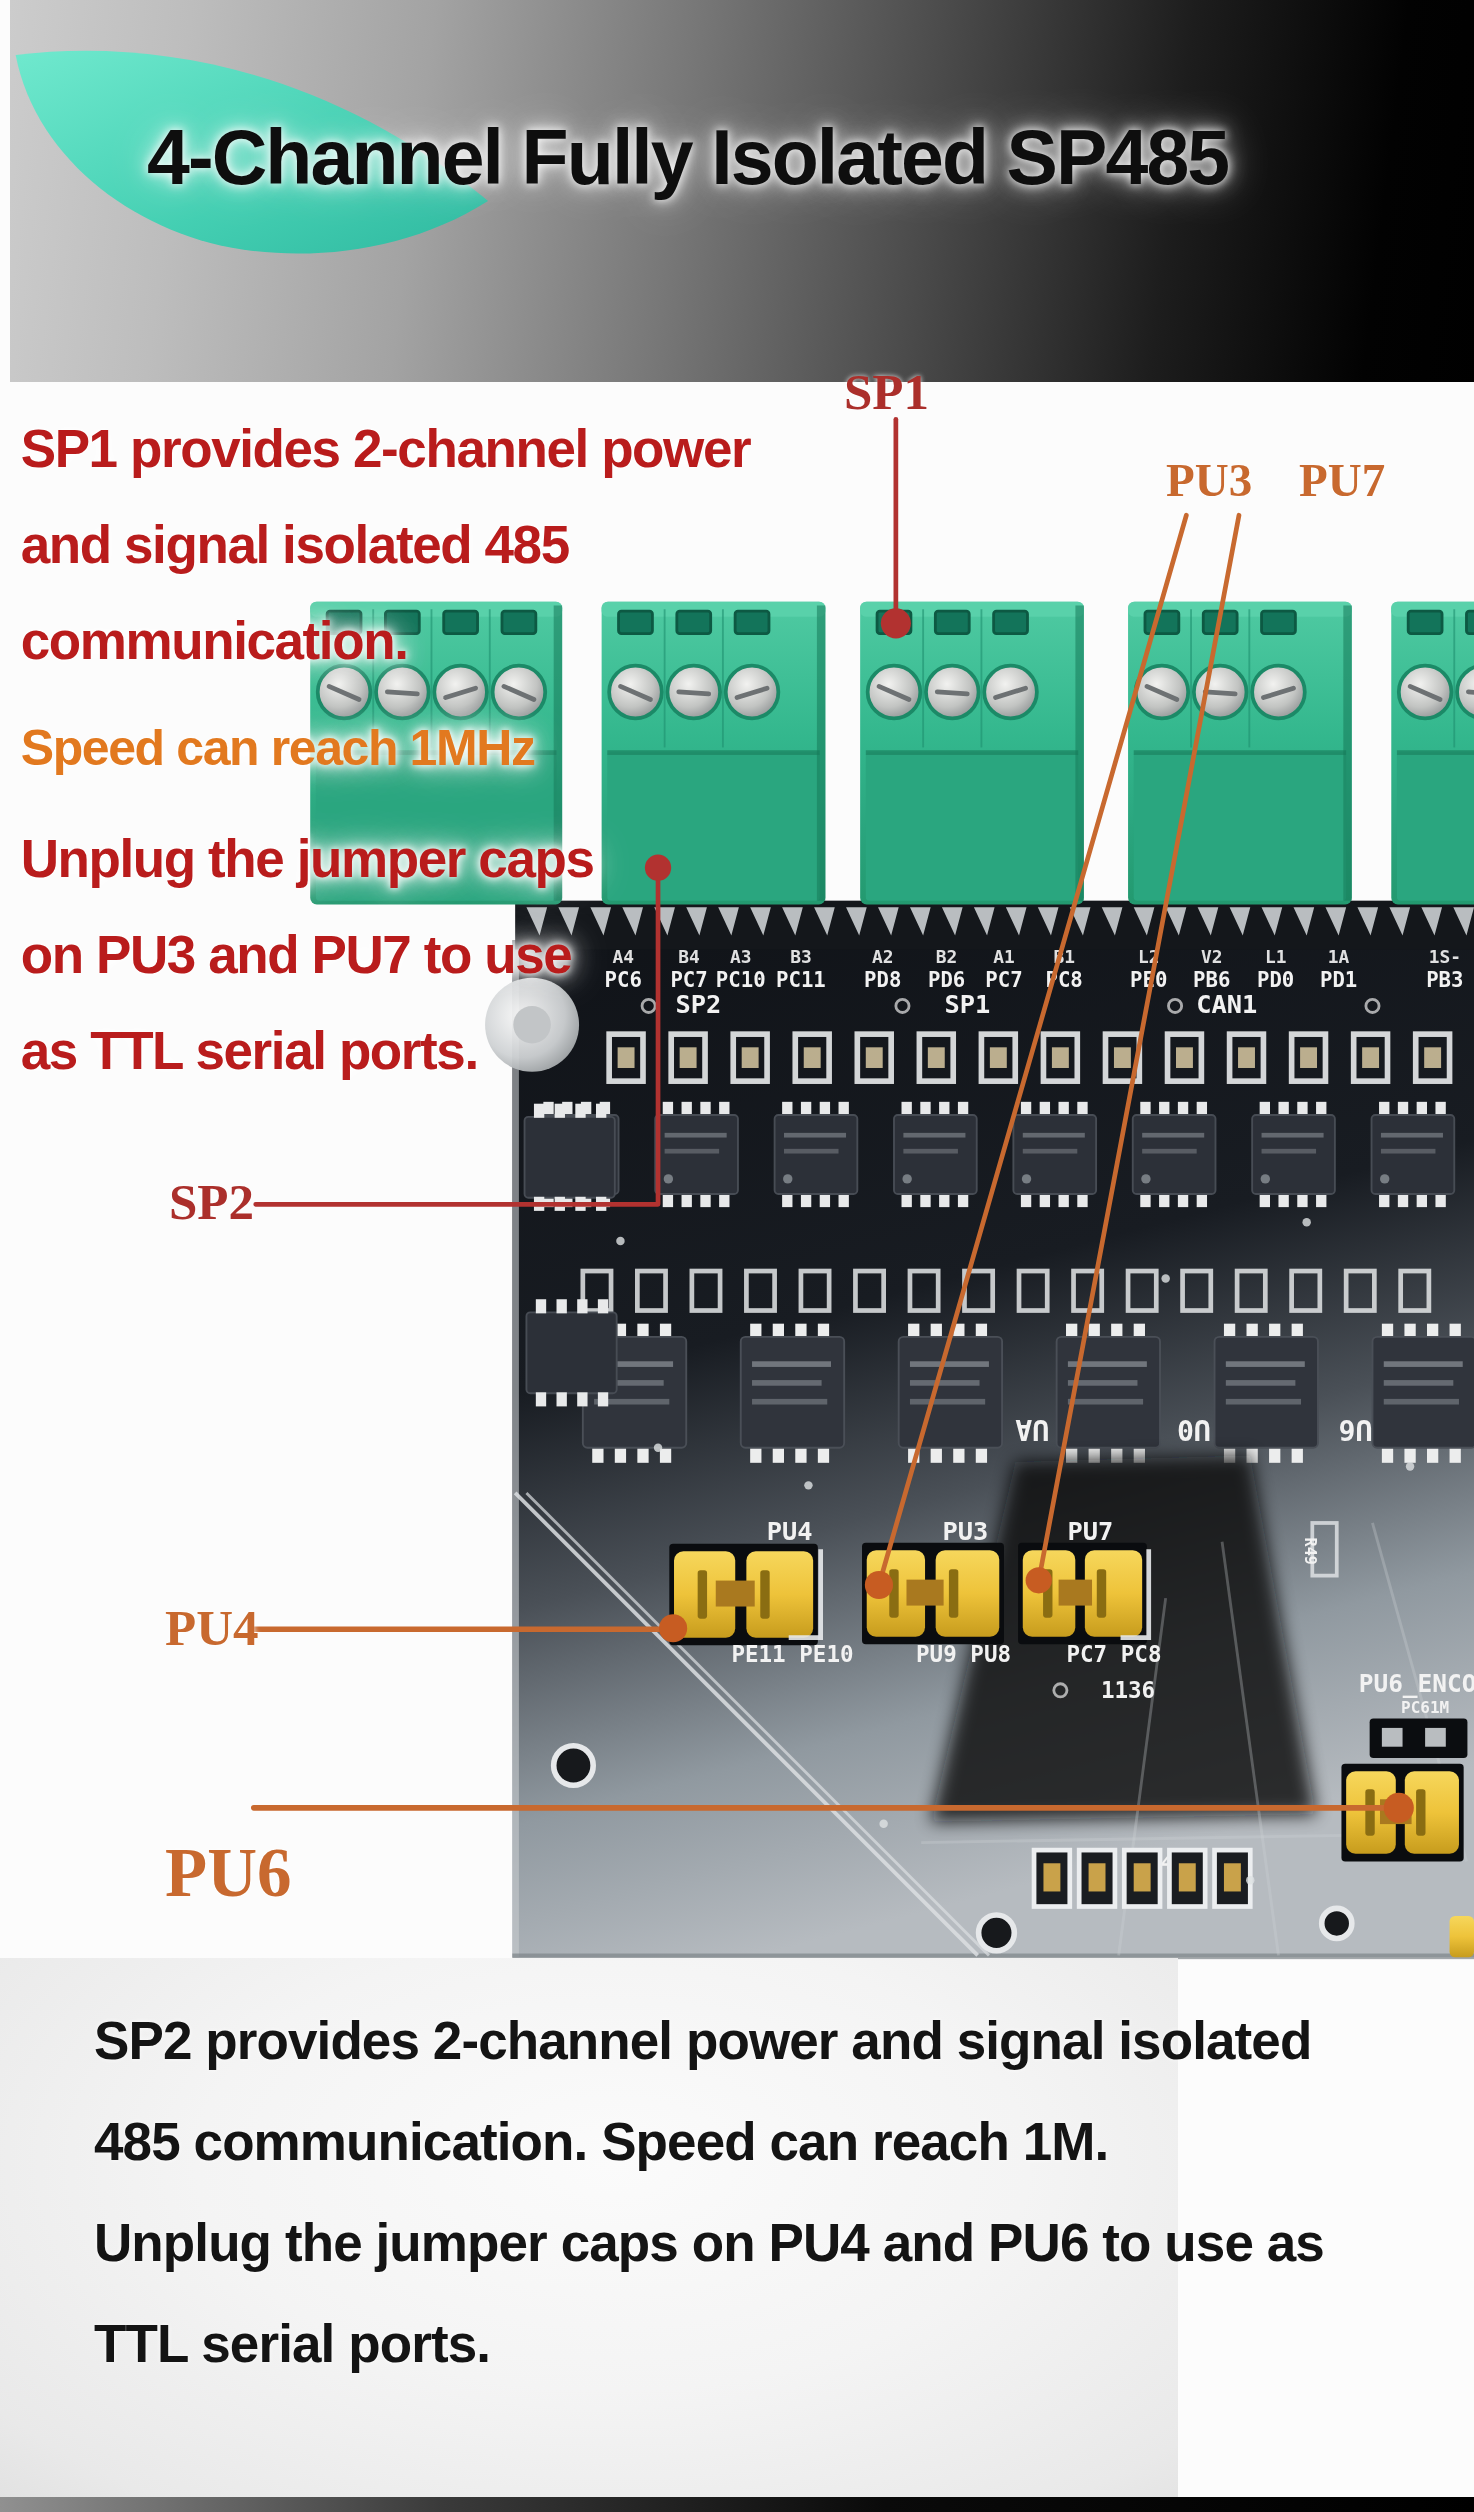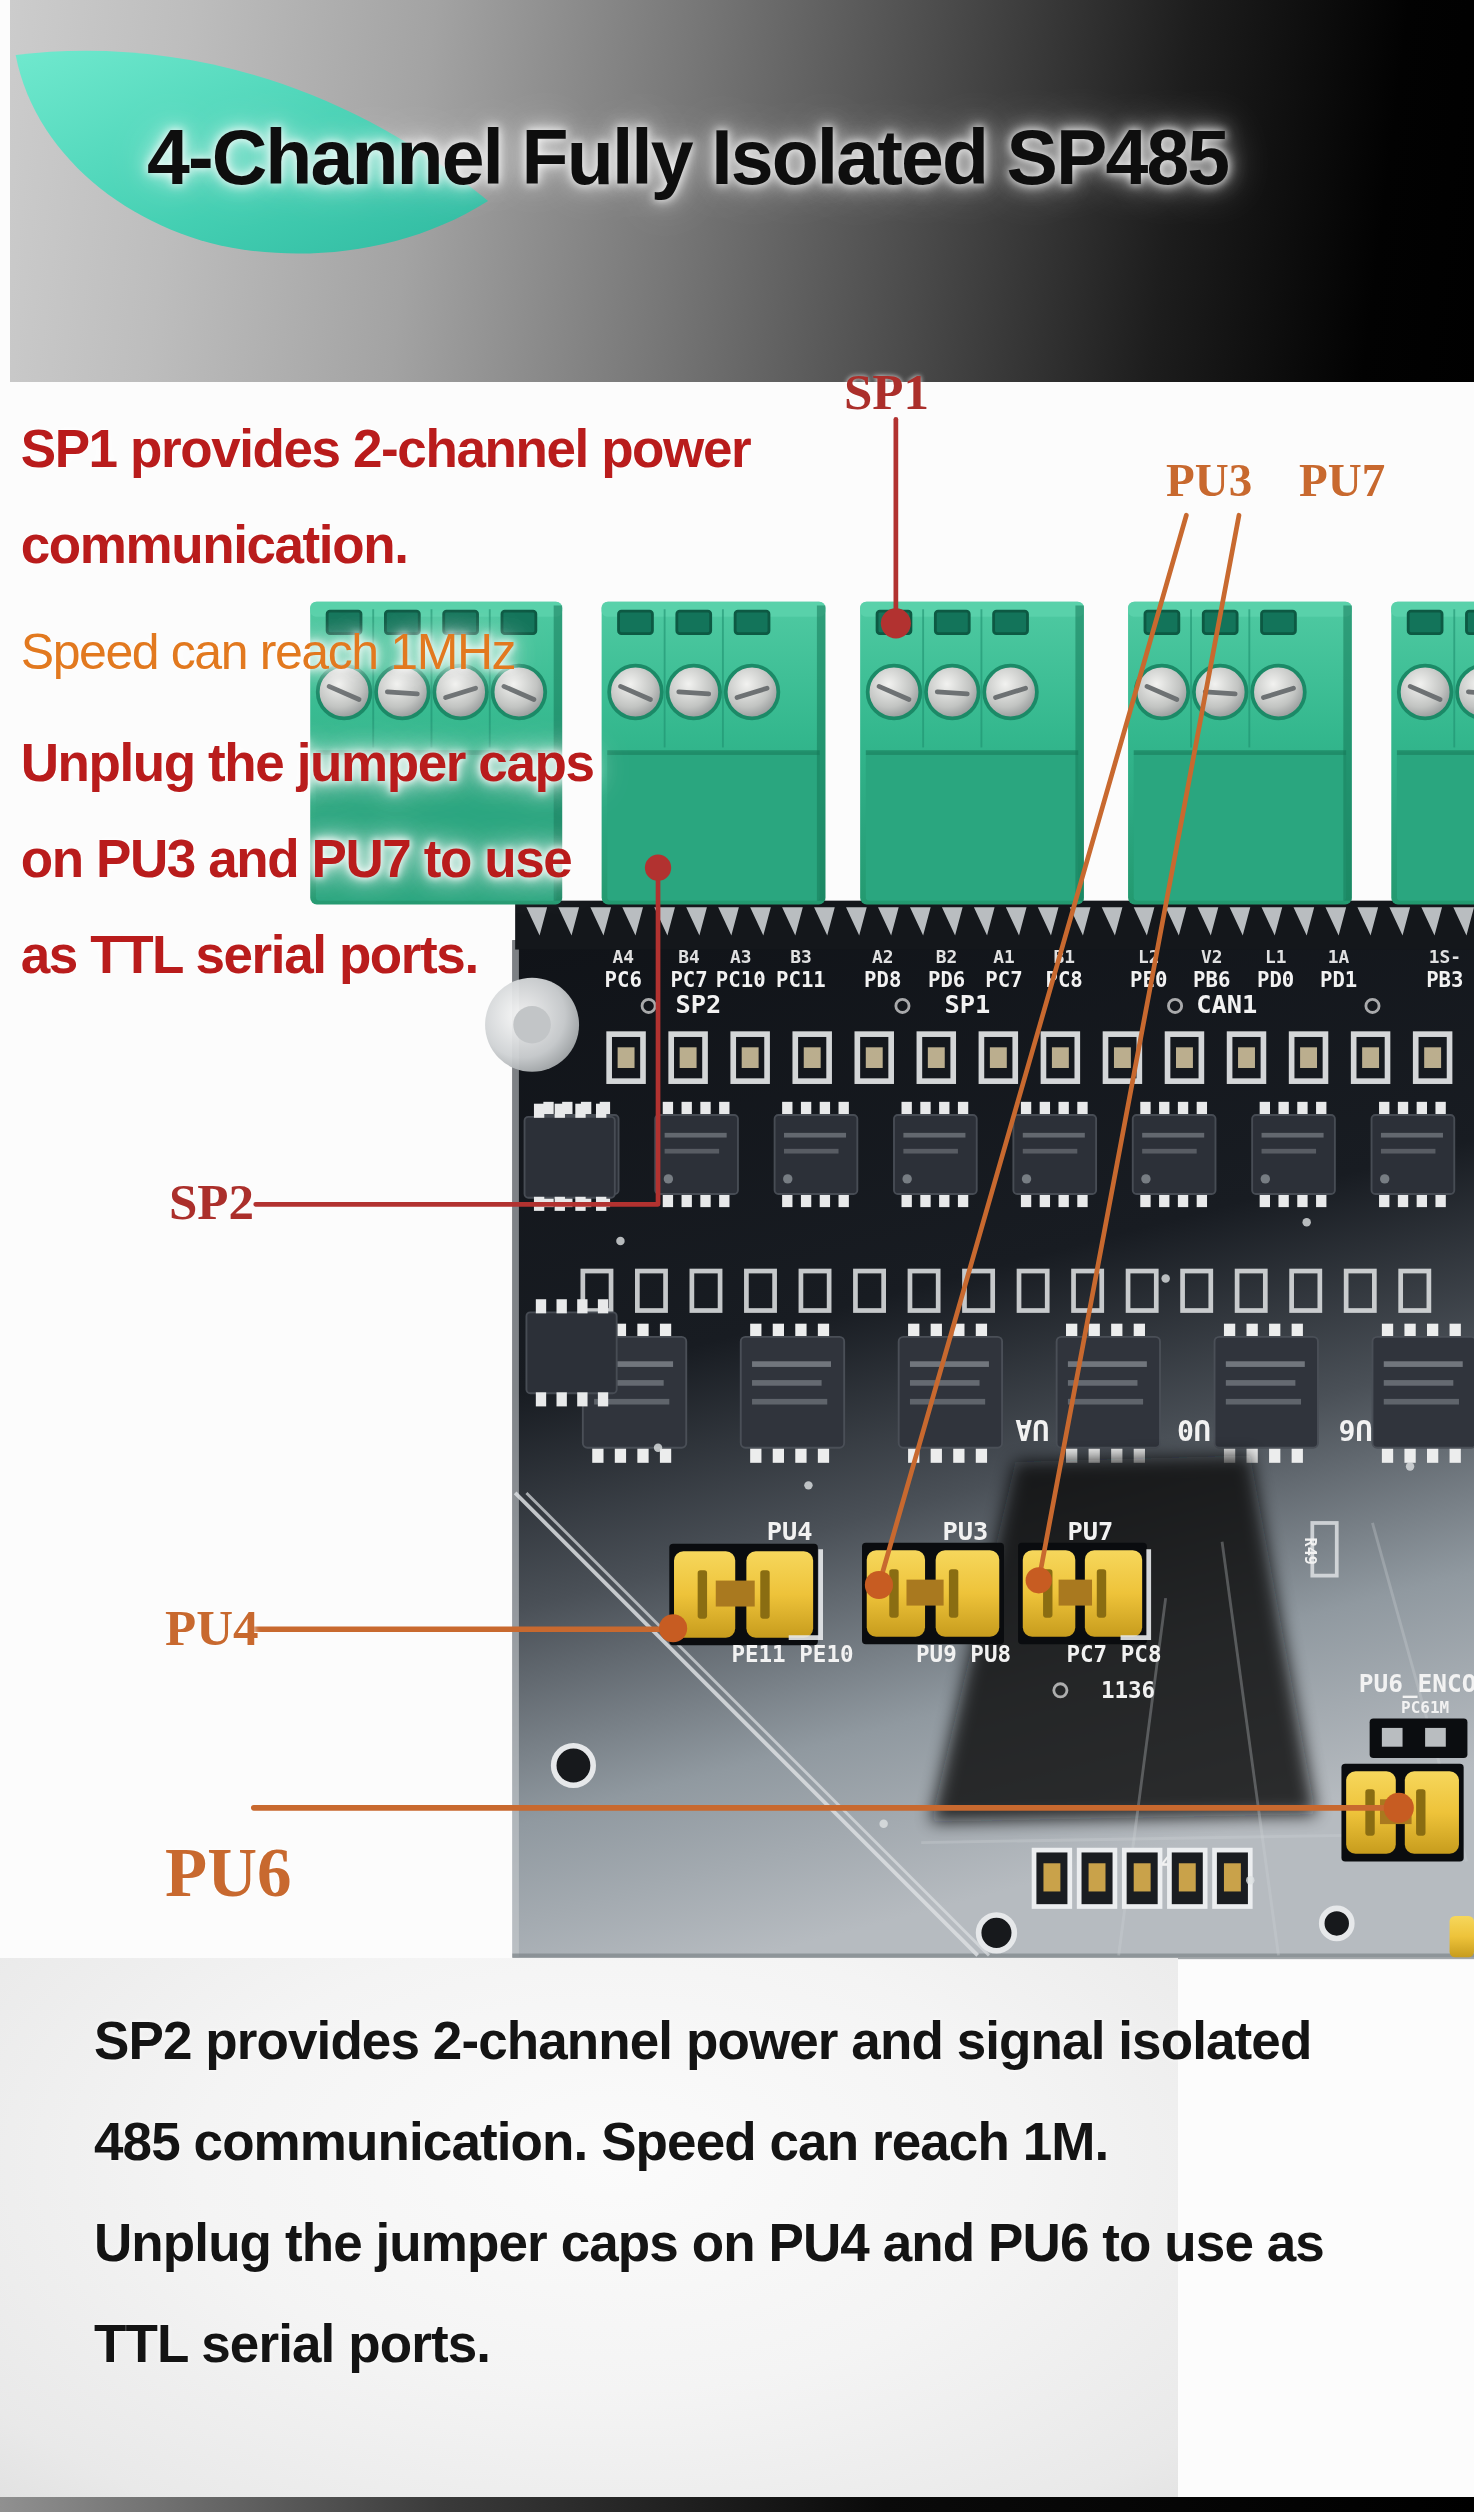--- a/index.html
+++ b/index.html
@@ -11,21 +11,21 @@
   #swoosh{position:absolute;left:0;top:38px;pointer-events:none;}
   #title{position:absolute;left:137px;top:113px;width:1316px;
     font-size:77px;font-weight:700;letter-spacing:-1.9px;color:#0e0e0e;white-space:nowrap;
     text-shadow:0 0 9.4px rgba(255,255,255,.95),0 0 20.7px rgba(255,255,255,.8),0 0 43px rgba(255,255,255,.5);}
   
   #board-svg{position:absolute;left:0;top:0;}
   
   .desc{position:absolute;left:20.7px;top:401px;width:846px;}
   .desc div{font-size:53px;font-weight:600;letter-spacing:-1.4px;line-height:96px;color:#b91c1c;
     text-shadow:0 0 7.5px #fff,0 0 13px #fff,0 0 24.4px rgba(255,255,255,.9),0 0 38px rgba(255,255,255,.7);white-space:nowrap;}
-  .desc .hl{margin-top:11.3px;font-size:50px;font-weight:400;}
+  .desc .hl{margin-top:11.3px;font-size:50px;font-weight:700;}
   .desc .p2{margin-top:15px;}
   
   .callout{position:absolute;font-family:"Liberation Serif",serif;font-weight:700;white-space:nowrap;
     text-shadow:0 0 5.6px rgba(255,255,255,.9);}
   #lbl-sp1{left:844px;top:363px;font-size:51px;letter-spacing:0px;}
   #lbl-pu3{left:1166px;top:453px;font-size:47px;}
   #lbl-pu7{left:1299px;top:453px;font-size:47px;}
   #lbl-sp2{left:169px;top:1173px;font-size:51px;}
   #lbl-pu4{left:165px;top:1599px;font-size:51px;}
   #lbl-pu6{left:165px;top:1834px;font-size:69px;}
@@ -576,20 +576,21 @@
         <circle cx="1105" cy="1681" r="14" fill="#c75c22"></circle>
         <polyline points="270,1733 712,1733" fill="none" stroke="#c8692f" stroke-width="6" stroke-linecap="round" stroke-linejoin="round"></polyline>
         <circle cx="716" cy="1732" r="15" fill="#c75c22"></circle>
         <polyline points="270,1923 1483,1923" fill="none" stroke="#c8692f" stroke-width="6" stroke-linecap="round" stroke-linejoin="round"></polyline>
         <circle cx="1488" cy="1923" r="16" fill="#c75c22"></circle>
       </g>
     </svg>
 
   <div class="desc">
     <div>SP1 provides 2-channel power</div>
+    <div>and signal isolated 485</div>
     <div>communication.</div>
     <div class="hl" id="speed-line" style="color: rgb(226, 121, 31);">Speed can reach 1MHz</div>
     <div class="p2">Unplug the jumper caps</div>
     <div>on PU3 and PU7 to use</div>
     <div>as TTL serial ports.</div>
   </div>
 
   <div class="callout" id="lbl-sp1" style="color: rgb(171, 47, 43);">SP1</div>
   <div class="callout" id="lbl-pu3" style="color: rgb(200, 105, 47);">PU3</div>
   <div class="callout" id="lbl-pu7" style="color: rgb(200, 105, 47);">PU7</div>

